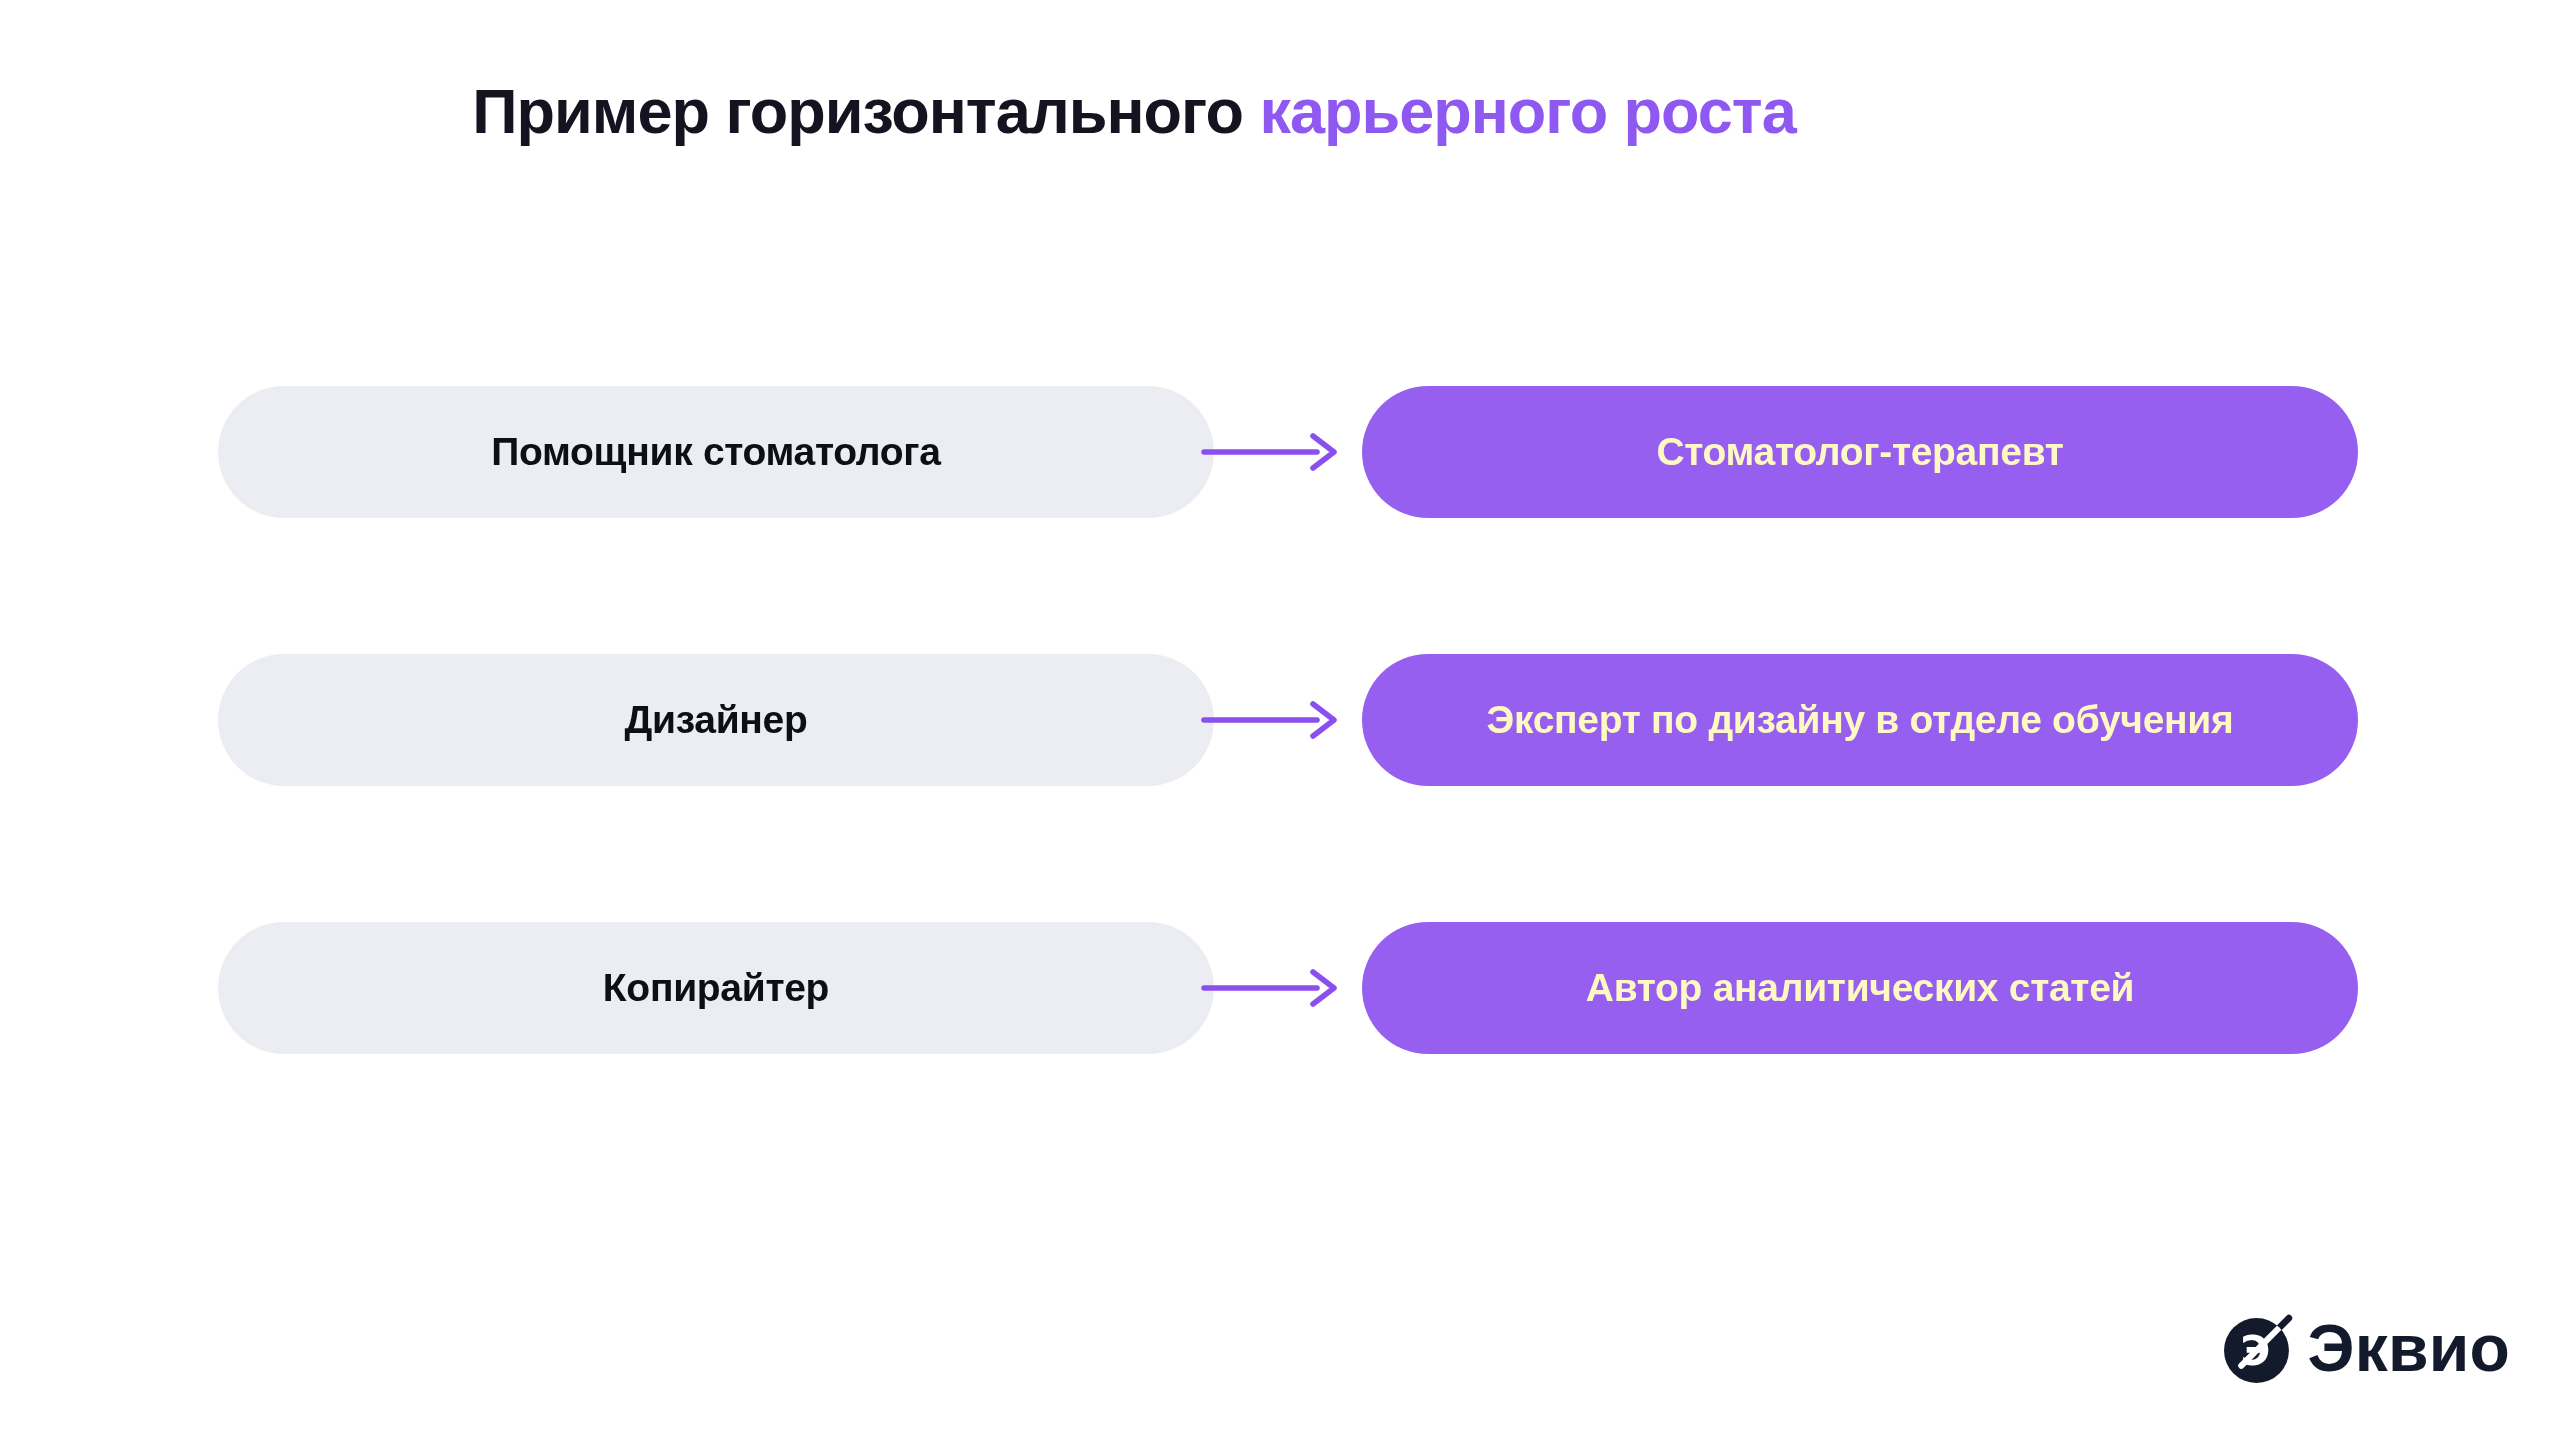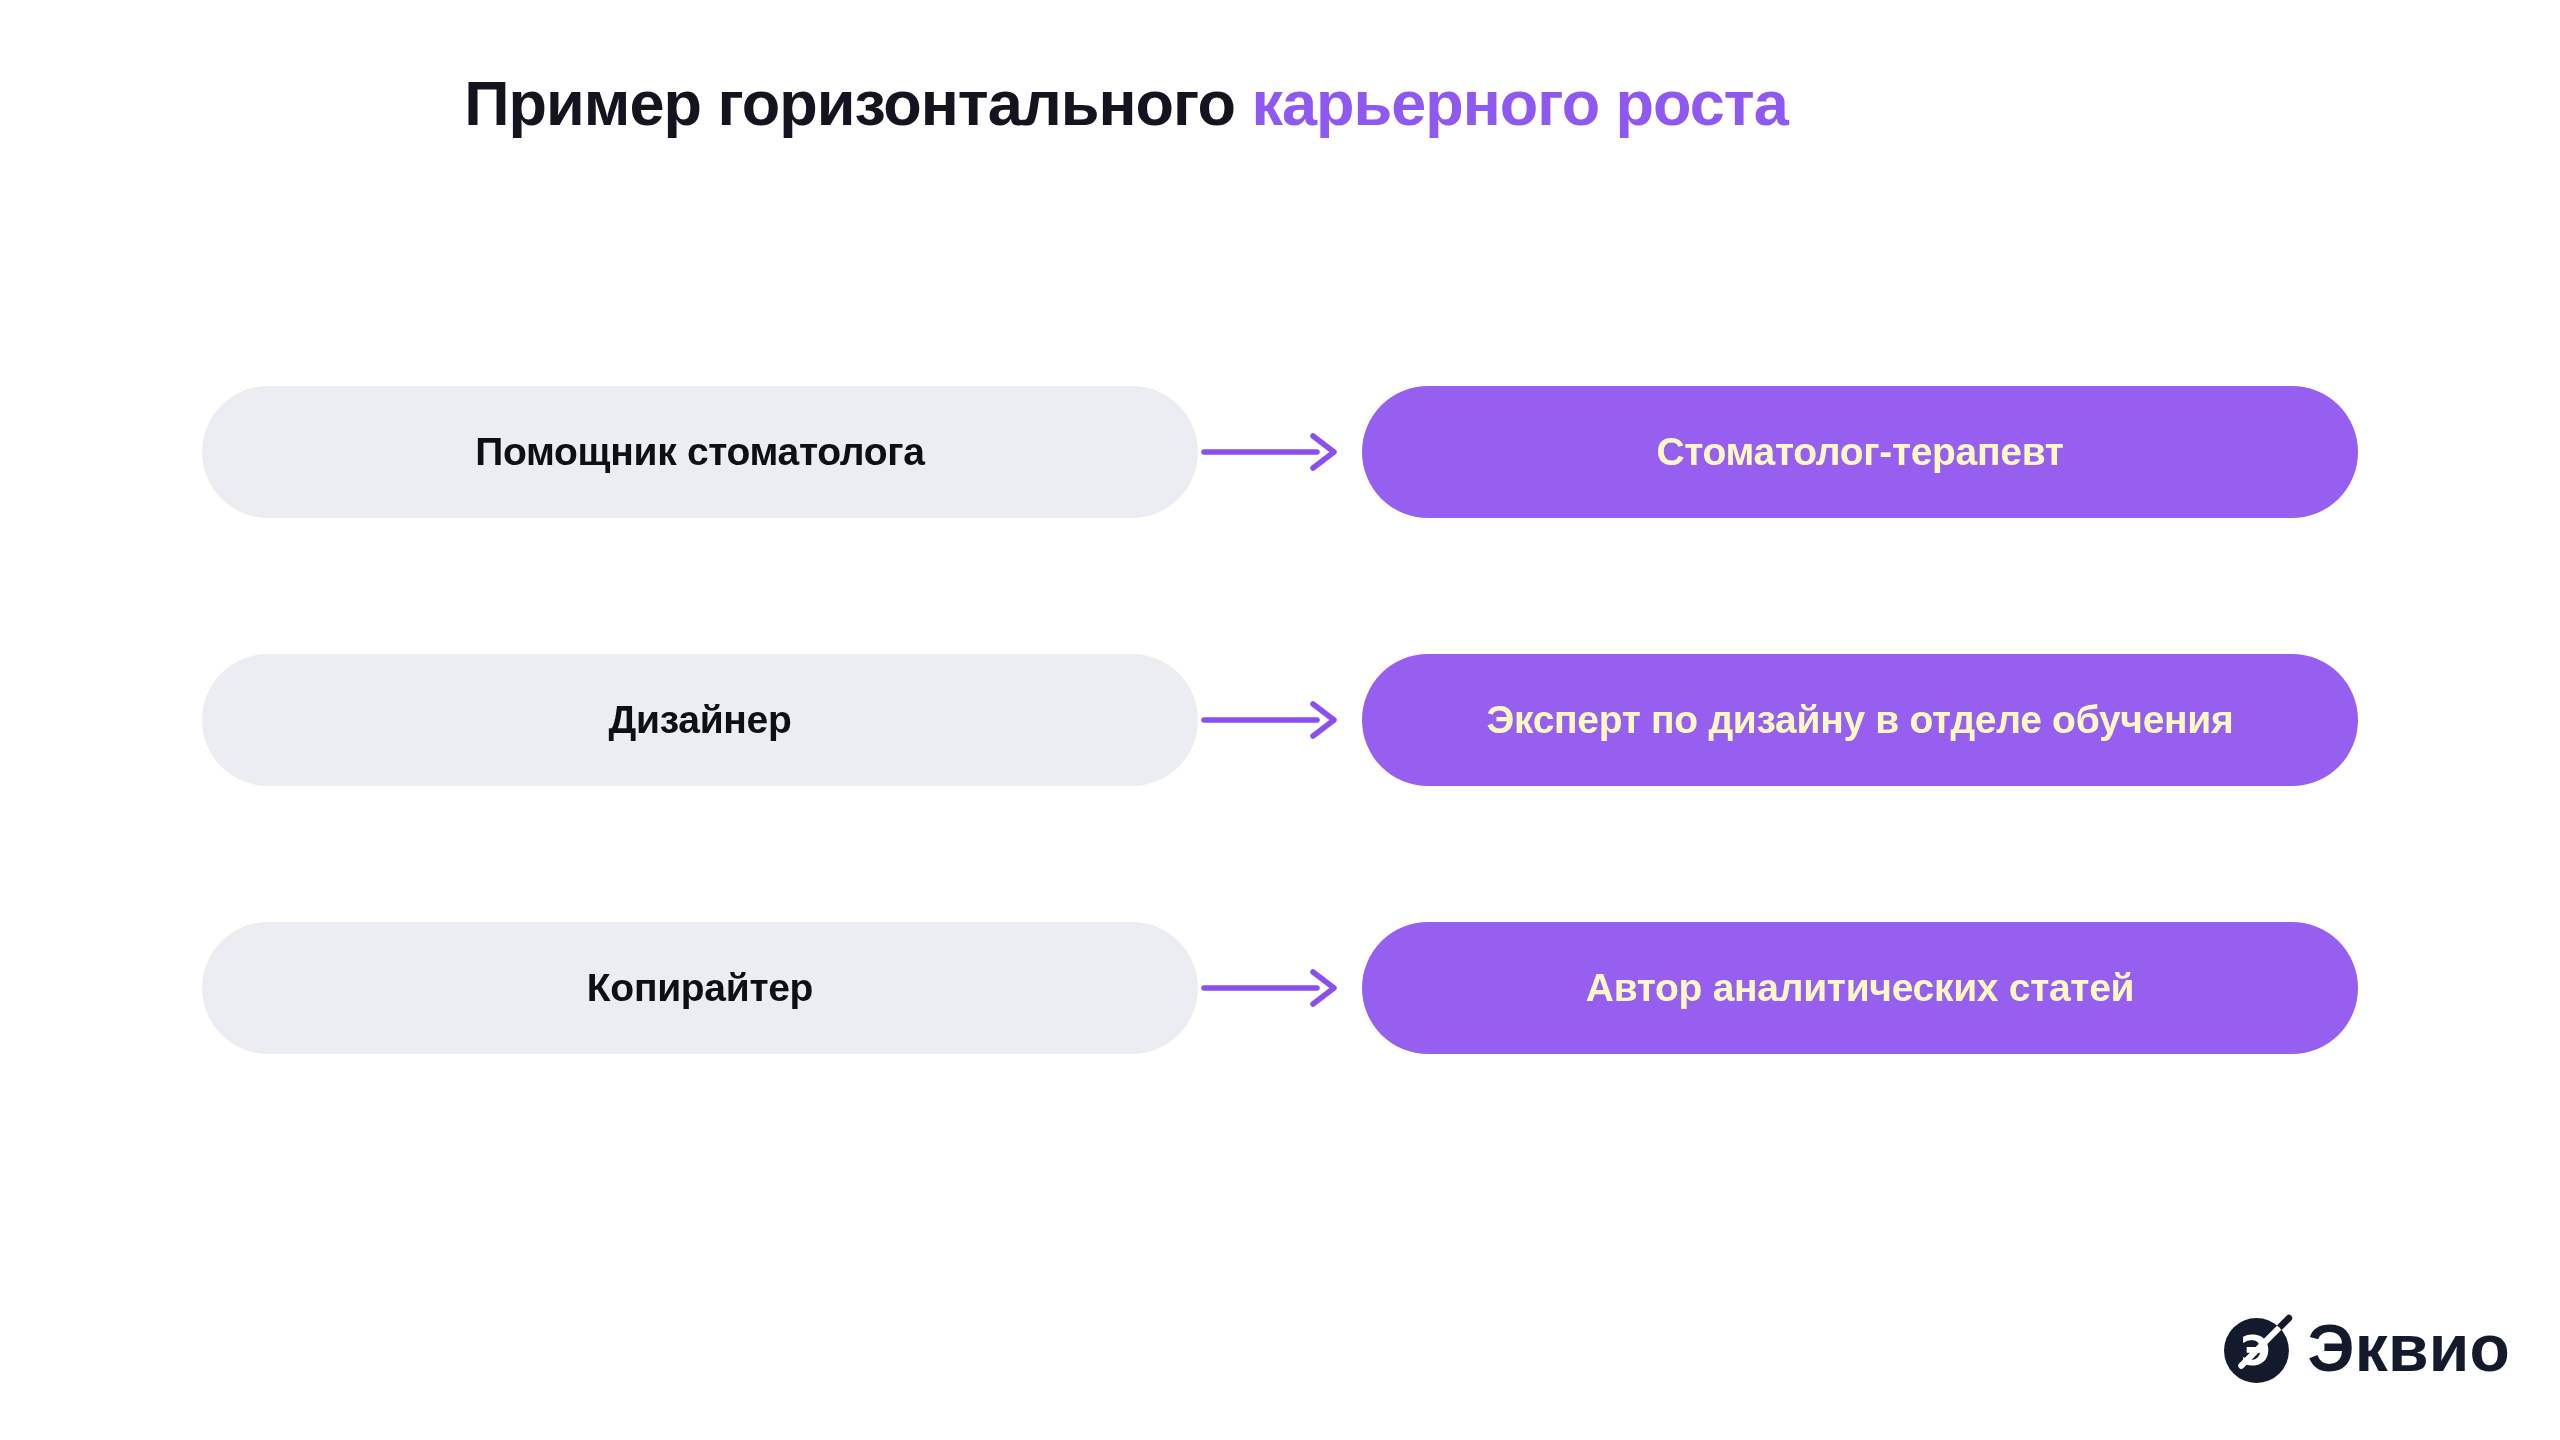--- a/index.html
+++ b/index.html
@@ -9,21 +9,21 @@
     height: 1440px;
     background: #ffffff;
     overflow: hidden;
     font-family: "Liberation Sans", sans-serif;
   }
   .title {
     position: absolute;
     top: 62px;
     left: 0;
     width: 2244px;
-    margin: 4px;
+    margin: 12px;
     text-align: center;
     font-size: 63px;
     line-height: 1.2;
     font-weight: 800;
     letter-spacing: -1px;
     color: #13141f;
     white-space: nowrap;
   }
   .title .accent { color: #8f58f0; }
 
@@ -45,21 +45,21 @@
     display: flex;
     align-items: center;
     justify-content: center;
     font-size: 39px;
     font-weight: 700;
     letter-spacing: -0.3px;
     text-align: center;
     white-space: nowrap;
   }
   .pill-gray {
-    left: 202px;
+    left: 218px;
     width: 996px;
     background: #ebedf2;
     color: #0e0f16;
   }
   .pill-purple {
     left: 1362px;
     width: 996px;
     background: #975ff0;
     color: #fef9c3;
   }

